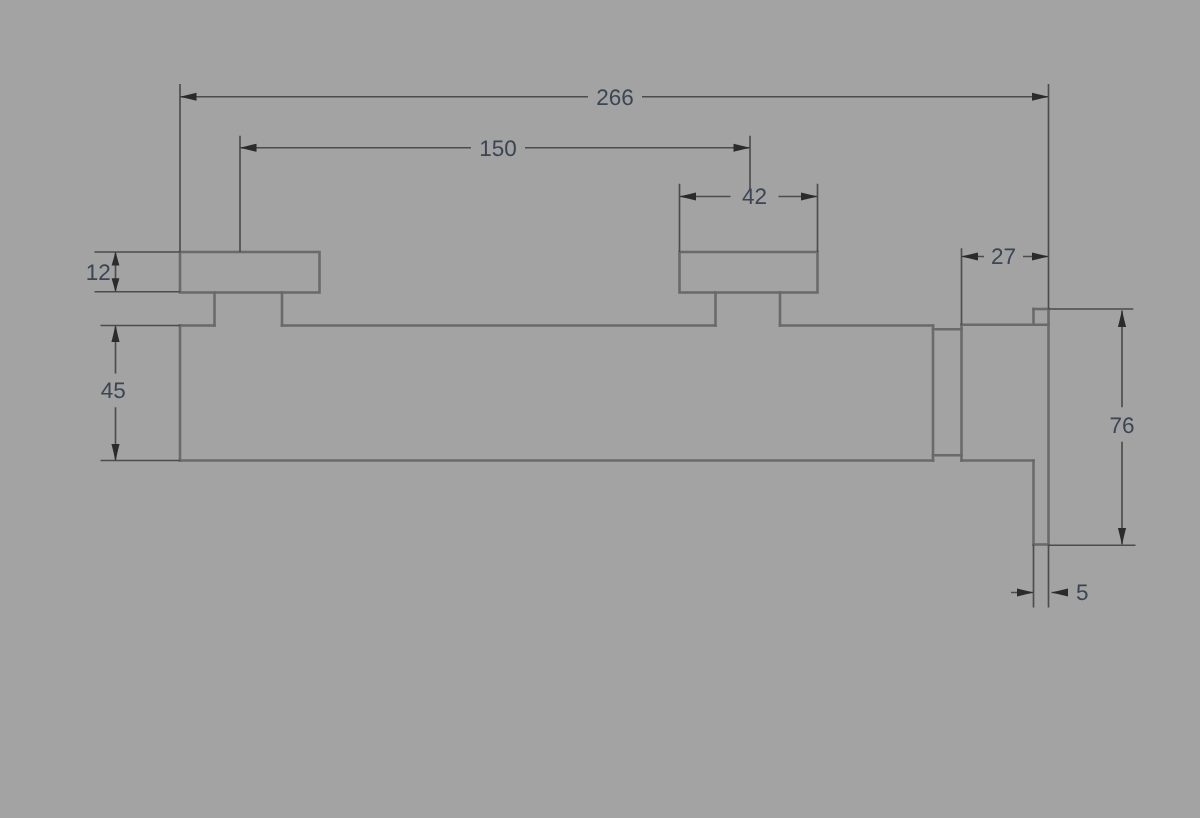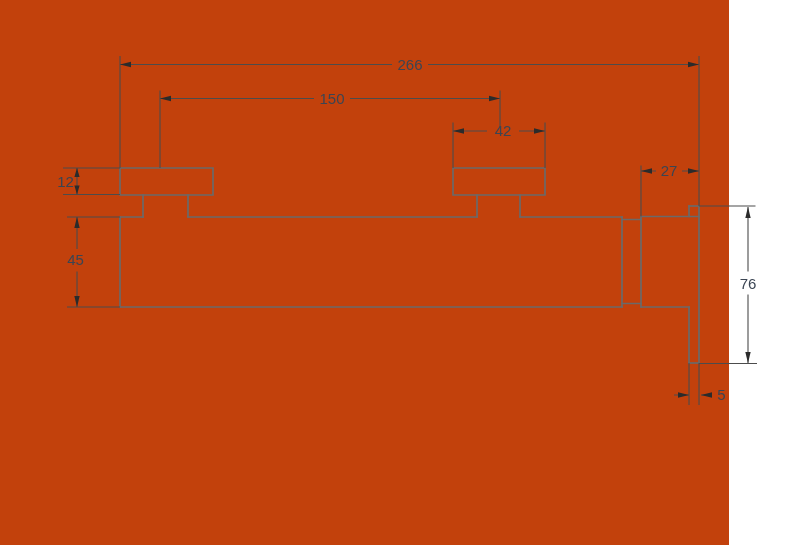--- a/index.html
+++ b/index.html
@@ -5,23 +5,23 @@
   html, body {
     margin: 0;
     padding: 0;
     background: #ffffff;
     width: 800px;
     height: 545px;
     overflow: hidden;
     font-family: "Liberation Sans", sans-serif;
   }
   .drawing-wrap {
-    width: 729px;
+    width: 800px;
     height: 545px;
-    background: #c2410c;
+    background: #a3a3a3;
   }
   svg { display: block; }
   .part {
     stroke: #6a6a6a;
     stroke-width: 1.7;
     fill: none;
     stroke-linecap: square;
   }
   .dim {
     stroke: #4c4c4c;

